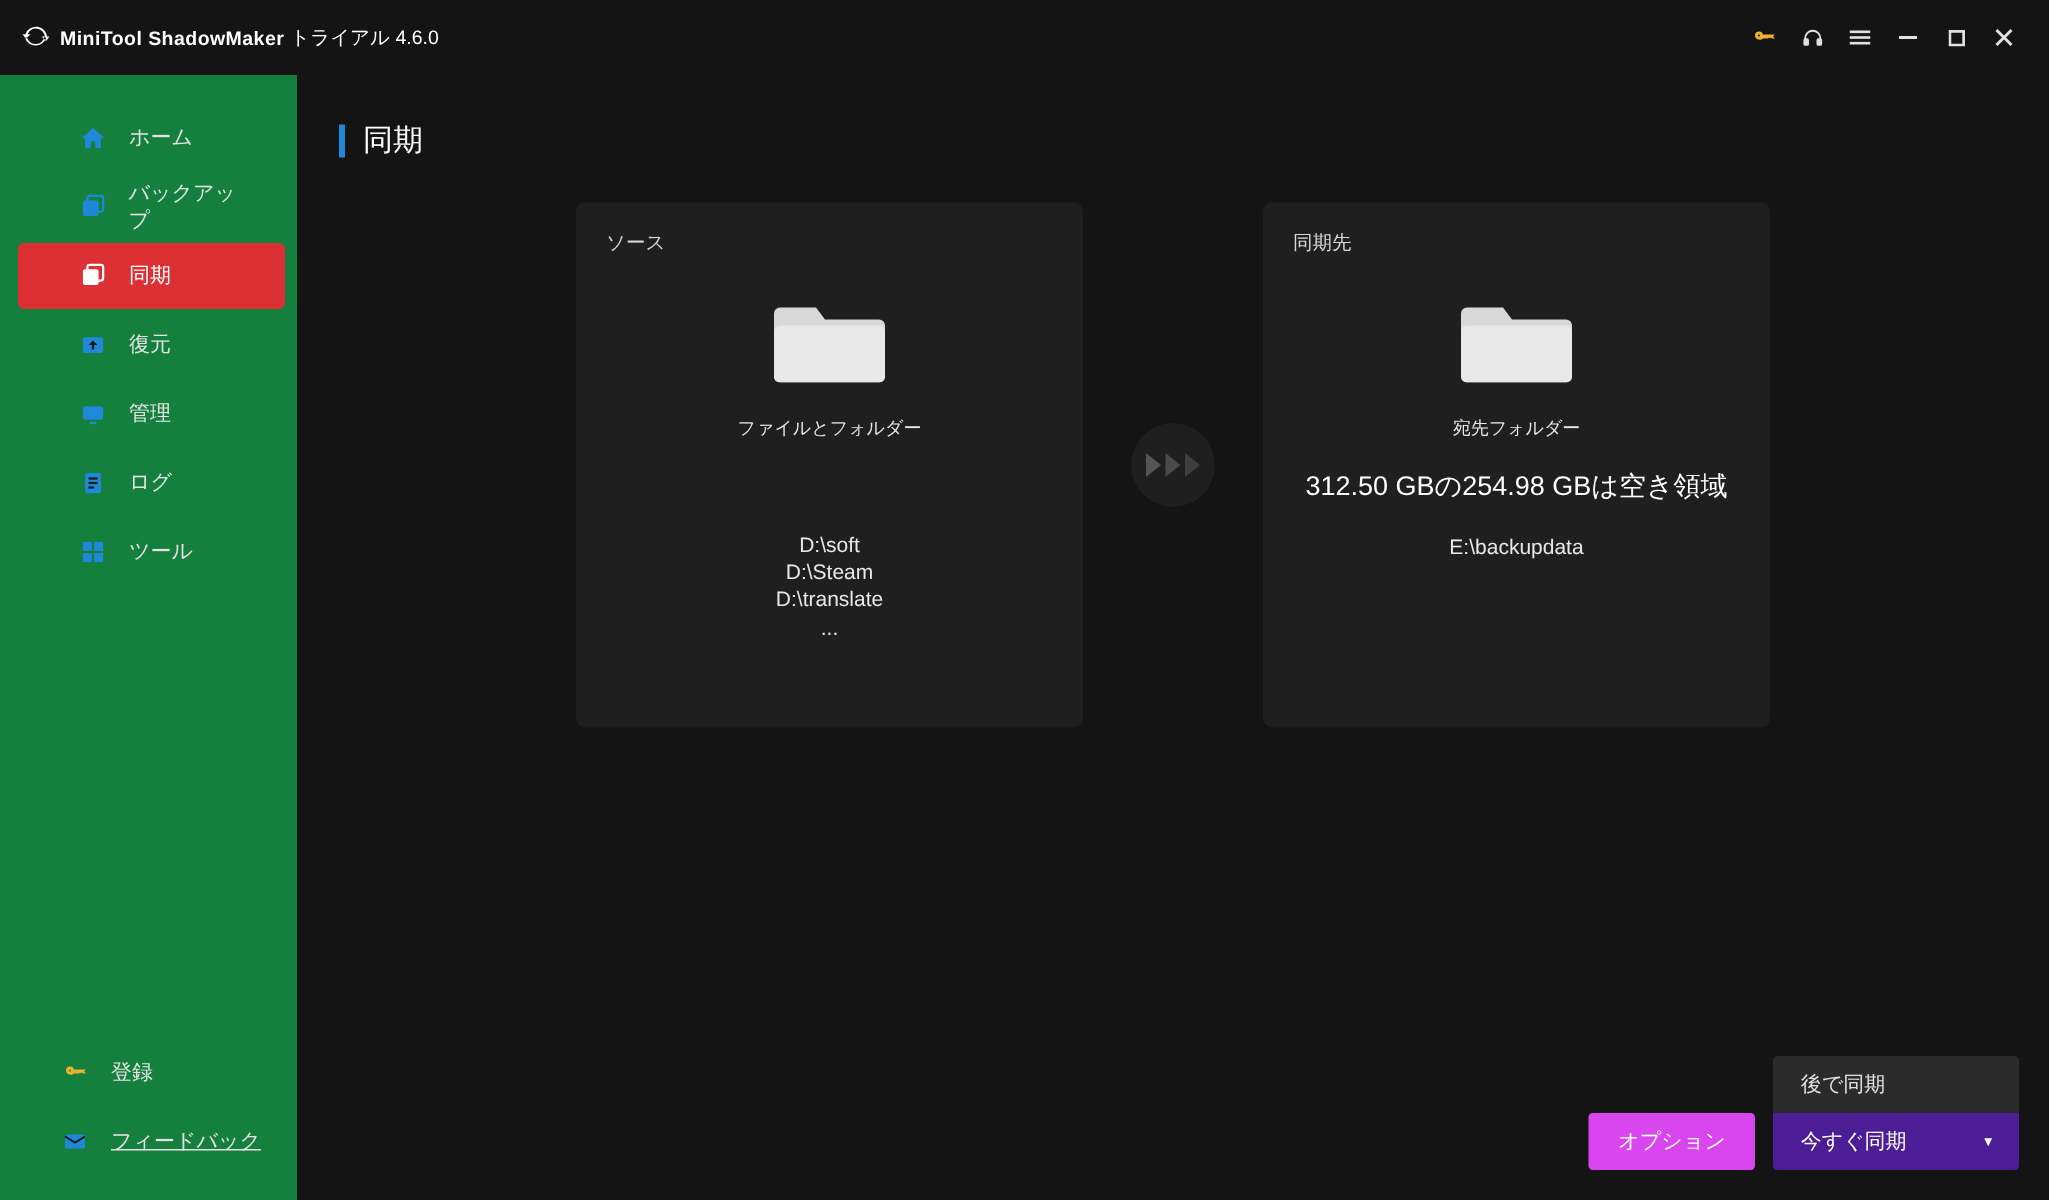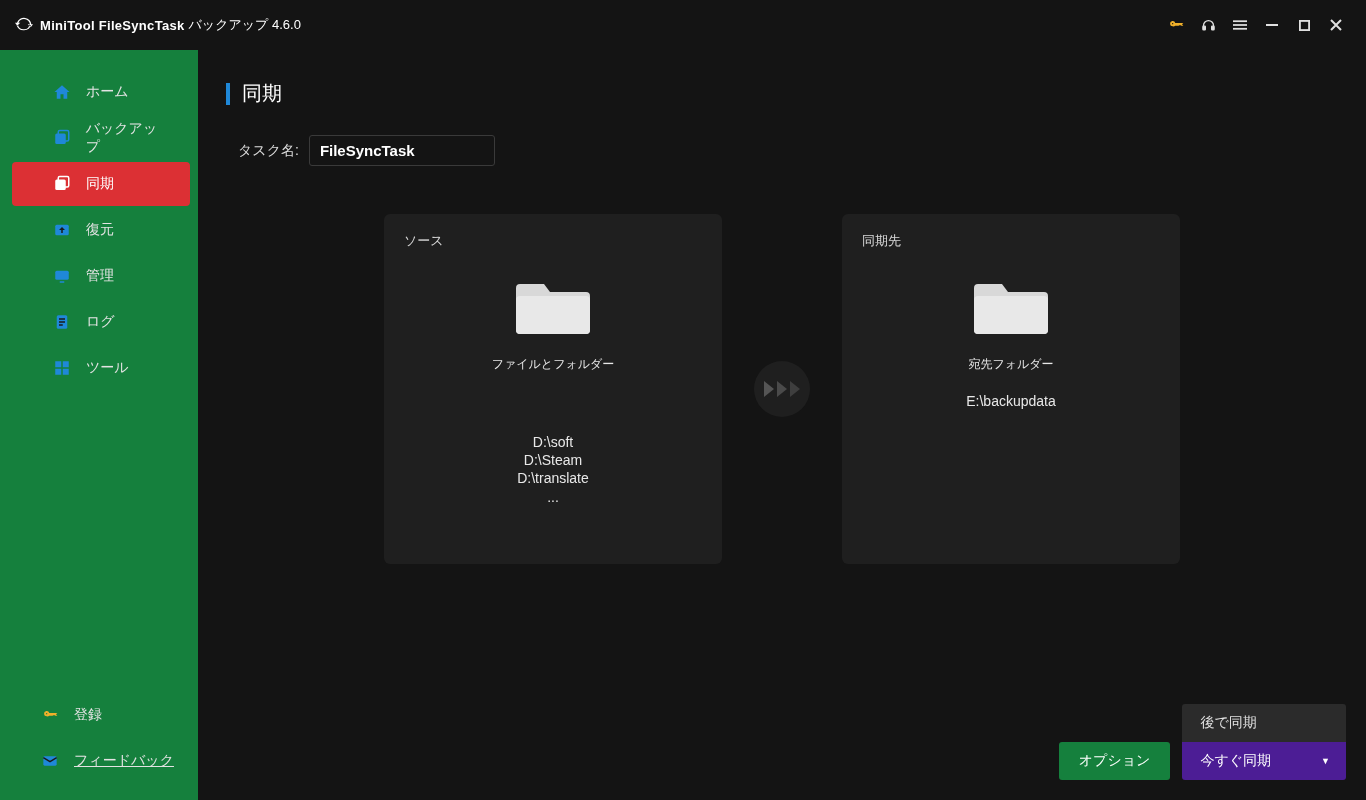--- a/index.html
+++ b/index.html
@@ -39,39 +39,39 @@
 .card .flabel { font-size:12px; color:#e8e8e8; margin-top:22px;}
 .card .freeinfo { font-size:18px; color:#fff; margin-top:18px; font-weight:400;}
 .card .pathinfo { font-size:14px; color:#e8e8e8; margin-top:20px;}
 .card .srcpaths { margin-top:60px; font-size:14px; color:#e8e8e8; text-align:center; line-height:1.3;}
 
 .arrowblock { width:120px; display:flex; align-items:center; justify-content:center;}
 .arrowcircle { width:56px; height:56px; border-radius:50%; background:#1f1f1f; display:flex; align-items:center; justify-content:center; gap:1px;}
 
 .footer-btns { position:absolute; right:20px; bottom:20px; display:flex; align-items:flex-end; gap:12px;}
 .btn { height:38px; padding:0 20px; display:flex; align-items:center; justify-content:center; border-radius:3px; font-size:14px; cursor:pointer; border:none; color:#fff;}
-.btn-grey { background:#15803d;text-align:center;}
+.btn-grey { background:#d946ef;text-align:center;}
 .split { display:flex; flex-direction:column; align-items:stretch;}
 .split .top { height:38px; background:#2b2b2b; color:#e0e0e0; display:flex; align-items:center; padding:0 18px; font-size:14px; border-radius:3px 3px 0 0;}
 .split .bot { height:38px; background:#4c1d95; color:#fff; display:flex; align-items:center; padding:0 16px 0 18px; font-size:14px; border-radius:0 0 3px 3px; gap:50px;}
 .split .caret { font-size:9px;}
 
 svg { display:block; }
 </style>
 </head>
 <body>
 
 <div class="titlebar">
   <span class="logo">
     <svg width="18" height="18" viewBox="0 0 24 24" fill="#fff">
         <path d="M12 4a8 8 0 0 0-7.4 5H7l-4 4-3-4h2.6A10 10 0 0 1 22 12h-2a8 8 0 0 0-8-8zm9.4 7H24l-3 4-4-4h2.6A8 8 0 0 1 4 12H2a10 10 0 0 0 19.4-1z"></path>
       </svg>
   </span>
-  <span class="titletxt">MiniTool FileSyncTask</span>
-  <span class="titlesuffix">バックアップ 4.6.0</span>
+  <span class="titletxt">MiniTool ShadowMaker</span>
+  <span class="titlesuffix">トライアル 4.6.0</span>
   <span class="spacer"></span>
   <span class="tb-icon key">
       <svg width="16" height="16" viewBox="0 0 24 24" fill="currentColor">
         <path d="M7 14a4 4 0 1 1 3.9-5H23l-2 2 2 2-3 0-1-1-1 1-1-1-1 1h-5.1A4 4 0 0 1 7 14zm-1-4a1 1 0 1 0 2 0 1 1 0 0 0-2 0z"></path>
       </svg>
     </span>
   <span class="tb-icon">
       <svg width="15" height="15" viewBox="0 0 24 24" fill="none" stroke="currentColor" stroke-width="2">
         <path d="M4 13v-1a8 8 0 0 1 16 0v1"></path>
         <rect x="3" y="13" width="4" height="6" rx="1" fill="currentColor"></rect>
@@ -190,24 +190,20 @@
       <span>フィードバック</span>
     </div>
   </div>
 
   <div class="main">
     <div class="page-title">
       <div class="bar"></div>
       <div class="txt">同期</div>
     </div>
 
-    <div class="taskrow">
-      <label>タスク名:</label>
-      <input type="text" value="FileSyncTask" style="">
-    </div>
 
     <div class="cardrow">
 
       <div class="card">
         <div class="chead">ソース</div>
         <div class="foldericon">
           <svg width="74" height="60" viewBox="0 0 74 60">
               <path fill="#d8d8d8" d="M4 10h24l6 8h36a4 4 0 0 1 4 4v34a4 4 0 0 1-4 4H4a4 4 0 0 1-4-4V14a4 4 0 0 1 4-4z"></path>
               <rect x="0" y="22" width="74" height="38" rx="4" fill="#e8e8e8"></rect>
             </svg>
@@ -237,20 +233,21 @@
 
       <div class="card">
         <div class="chead">同期先</div>
         <div class="foldericon">
           <svg width="74" height="60" viewBox="0 0 74 60">
               <path fill="#d8d8d8" d="M4 10h24l6 8h36a4 4 0 0 1 4 4v34a4 4 0 0 1-4 4H4a4 4 0 0 1-4-4V14a4 4 0 0 1 4-4z"></path>
               <rect x="0" y="22" width="74" height="38" rx="4" fill="#e8e8e8"></rect>
             </svg>
         </div>
         <div class="flabel">宛先フォルダー</div>
+        <div class="freeinfo">312.50 GBの254.98 GBは空き領域</div>
         <div class="pathinfo">E:\backupdata</div>
       </div>
     </div>
 
     <div class="footer-btns">
       <button class="btn btn-grey">オプション</button>
       <div class="split">
         <div class="top">後で同期</div>
         <div class="bot">
           <span>今すぐ同期</span>

